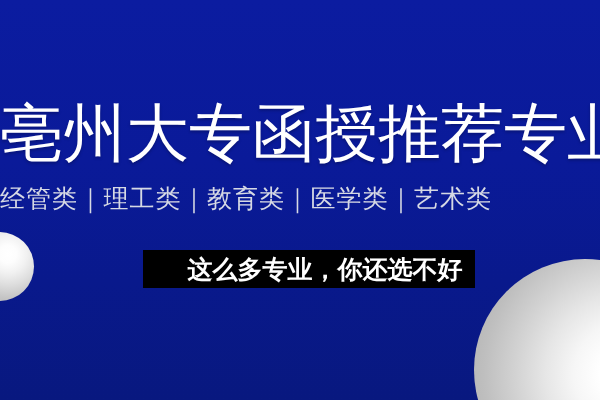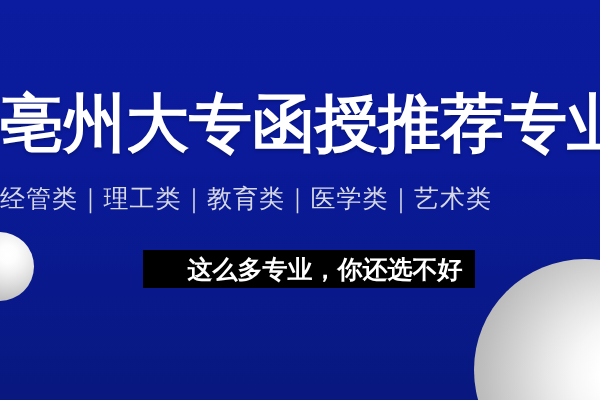--- a/index.html
+++ b/index.html
@@ -50,26 +50,26 @@
                 #d2d2d2 58%,
                 #bfbfbf 74%,
                 #b2b2b2 88%,
                 #aaaaaa 100%);
   }
 
   
   #headline {
     position: absolute;
     left: 0;
-    top: 86px;
+    top: 96px;
     width: 600px;
     text-align: center;
     color: #ffffff;
     font-size: 63px;
-    font-weight: bold;
+    font-weight: normal;
     line-height: 74px;
     letter-spacing: 0px;
     white-space: nowrap;
     text-shadow: 0 2px 3px rgba(0,0,0,0.22);
   }
 
   
   #subtitle {
     position: absolute;
     left: 0;

